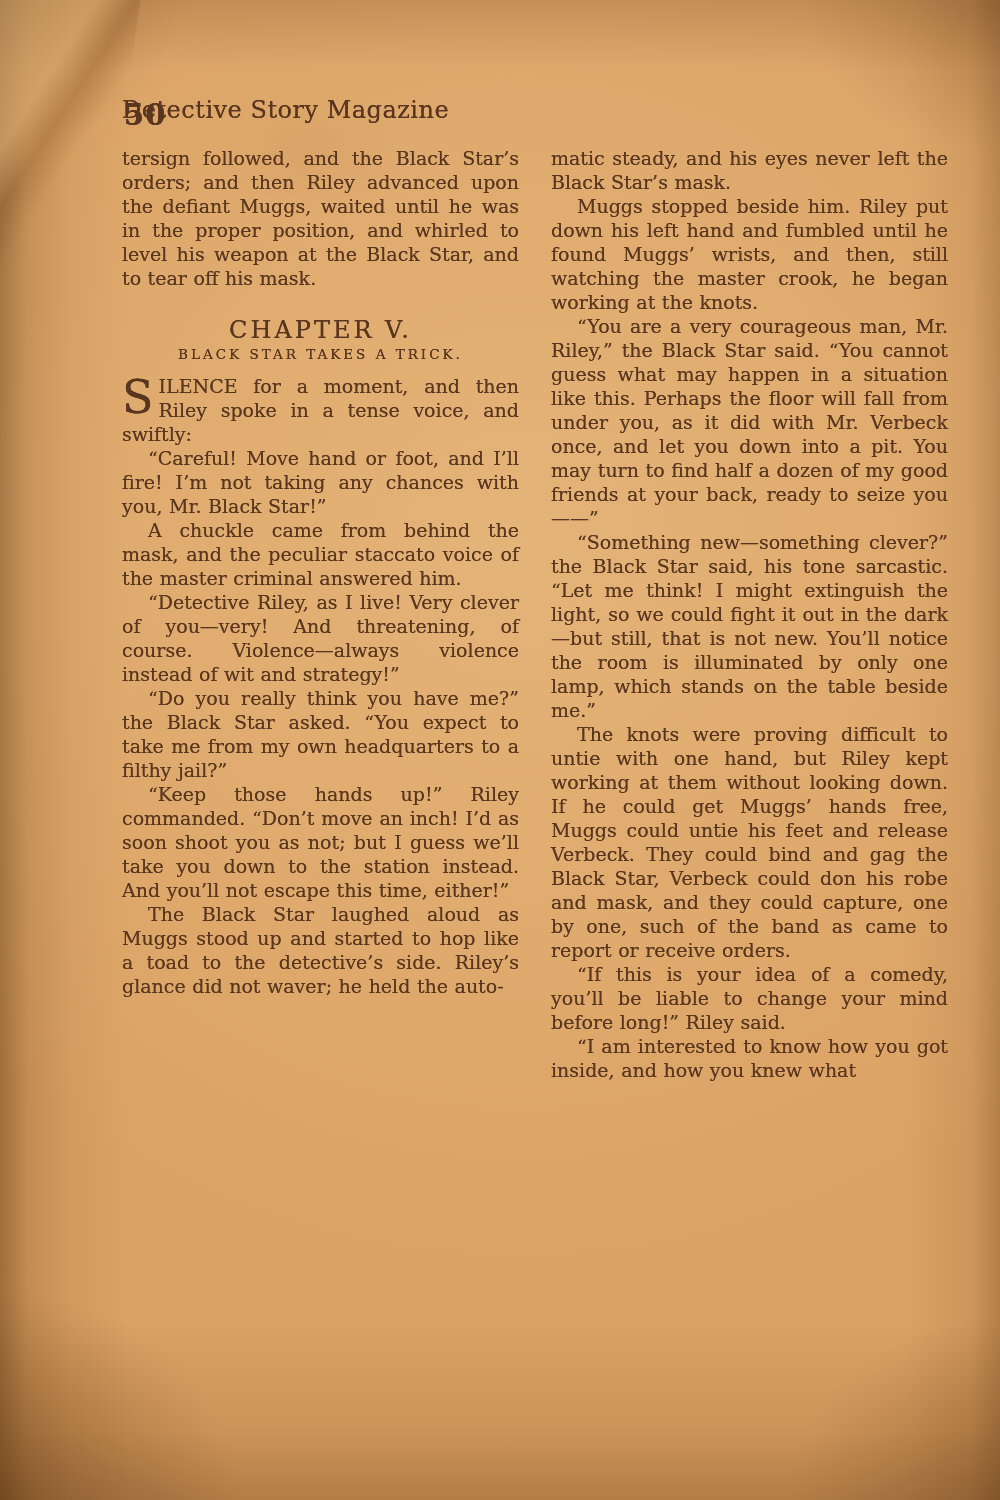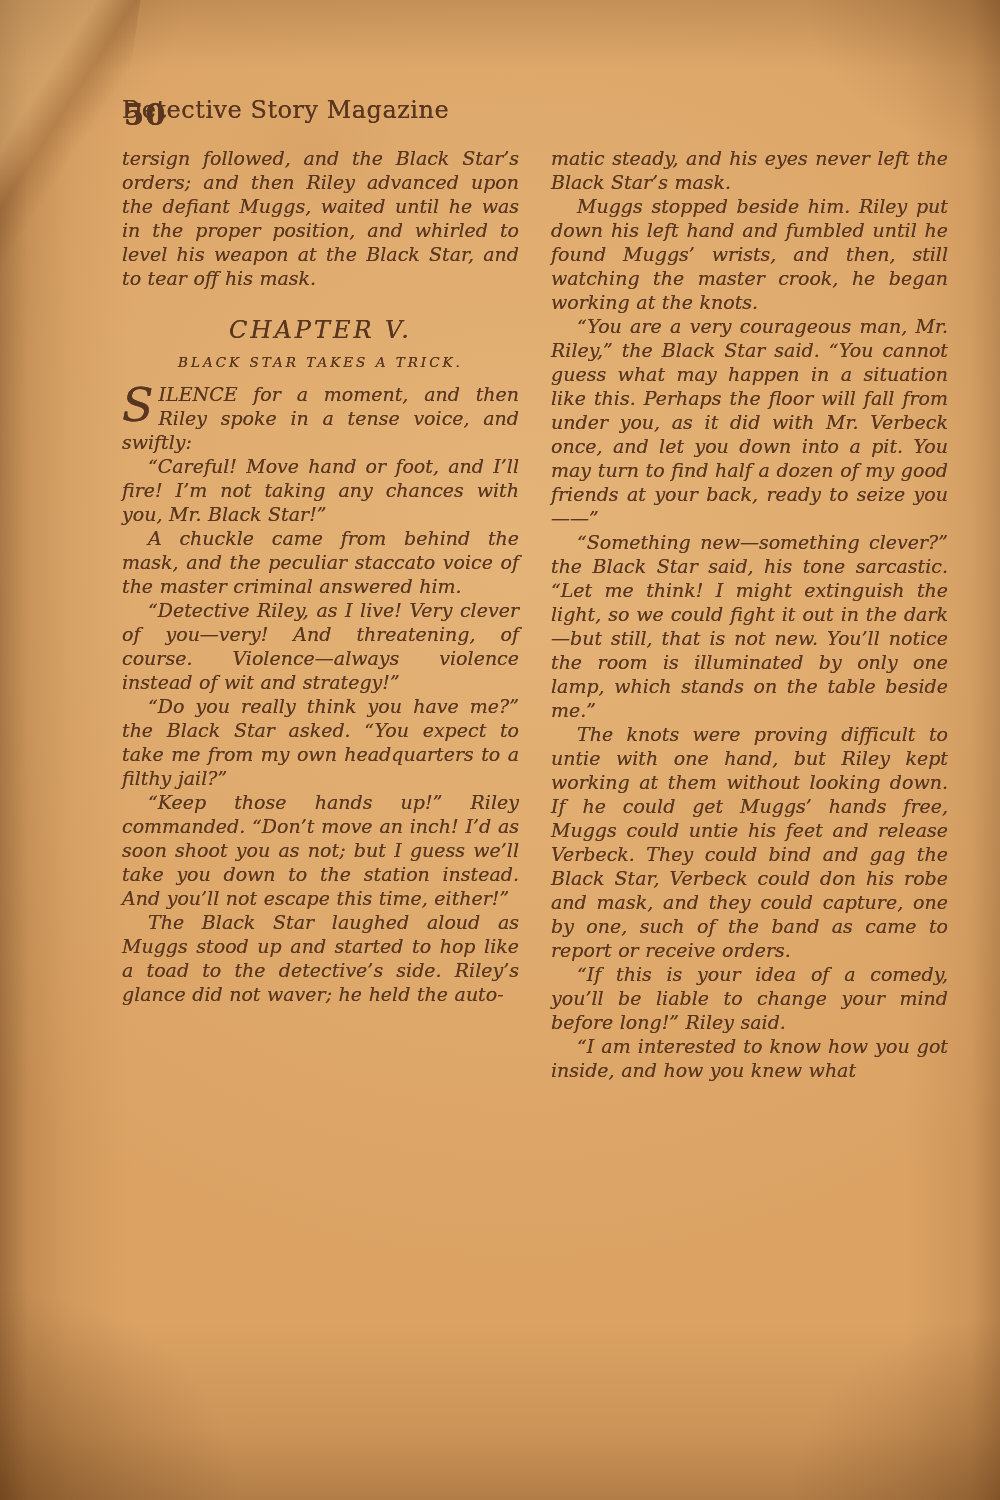--- a/index.html
+++ b/index.html
@@ -35,38 +35,38 @@
   .page-num{
     position:absolute;left:2px;top:2px;
     font-size:29px;font-weight:700;letter-spacing:1px;
     text-shadow:0 0 0.5px currentColor;
   }
   .mag-title{
     position:absolute;left:0;right:0;top:0;
     font-size:24px;letter-spacing:0.5px;
     text-shadow:0 0 0.5px currentColor;
   }
-  .columns{display:flex;gap:32px;margin-top:16px;font-style:italic;}
+  .columns{display:flex;gap:32px;margin-top:16px;}
   .col{width:402px;}
   .body-text{
     margin:0;
     font-size:19px;line-height:24px;
     text-align:justify;
     word-spacing:0.5px;
     text-shadow:0 0 0.45px rgba(89,54,31,0.75);
   }
   .indent{text-indent:26px;}
   .chapter-head{
     margin-top:26px;
     text-align:center;
     font-size:24px;letter-spacing:3px;
     text-shadow:0 0 0.5px currentColor;
   }
   .chapter-sub{
-    margin-top:10px;margin-bottom:12px;
+    margin-top:2px;margin-bottom:12px;
     text-align:center;
     font-size:13.5px;letter-spacing:3px;
     text-shadow:0 0 0.4px currentColor;
   }
   .dropcap{
     float:left;
     font-size:46px;line-height:40px;
     padding:3px 5px 0 0;
     text-shadow:0 0 0.5px currentColor;
   }

